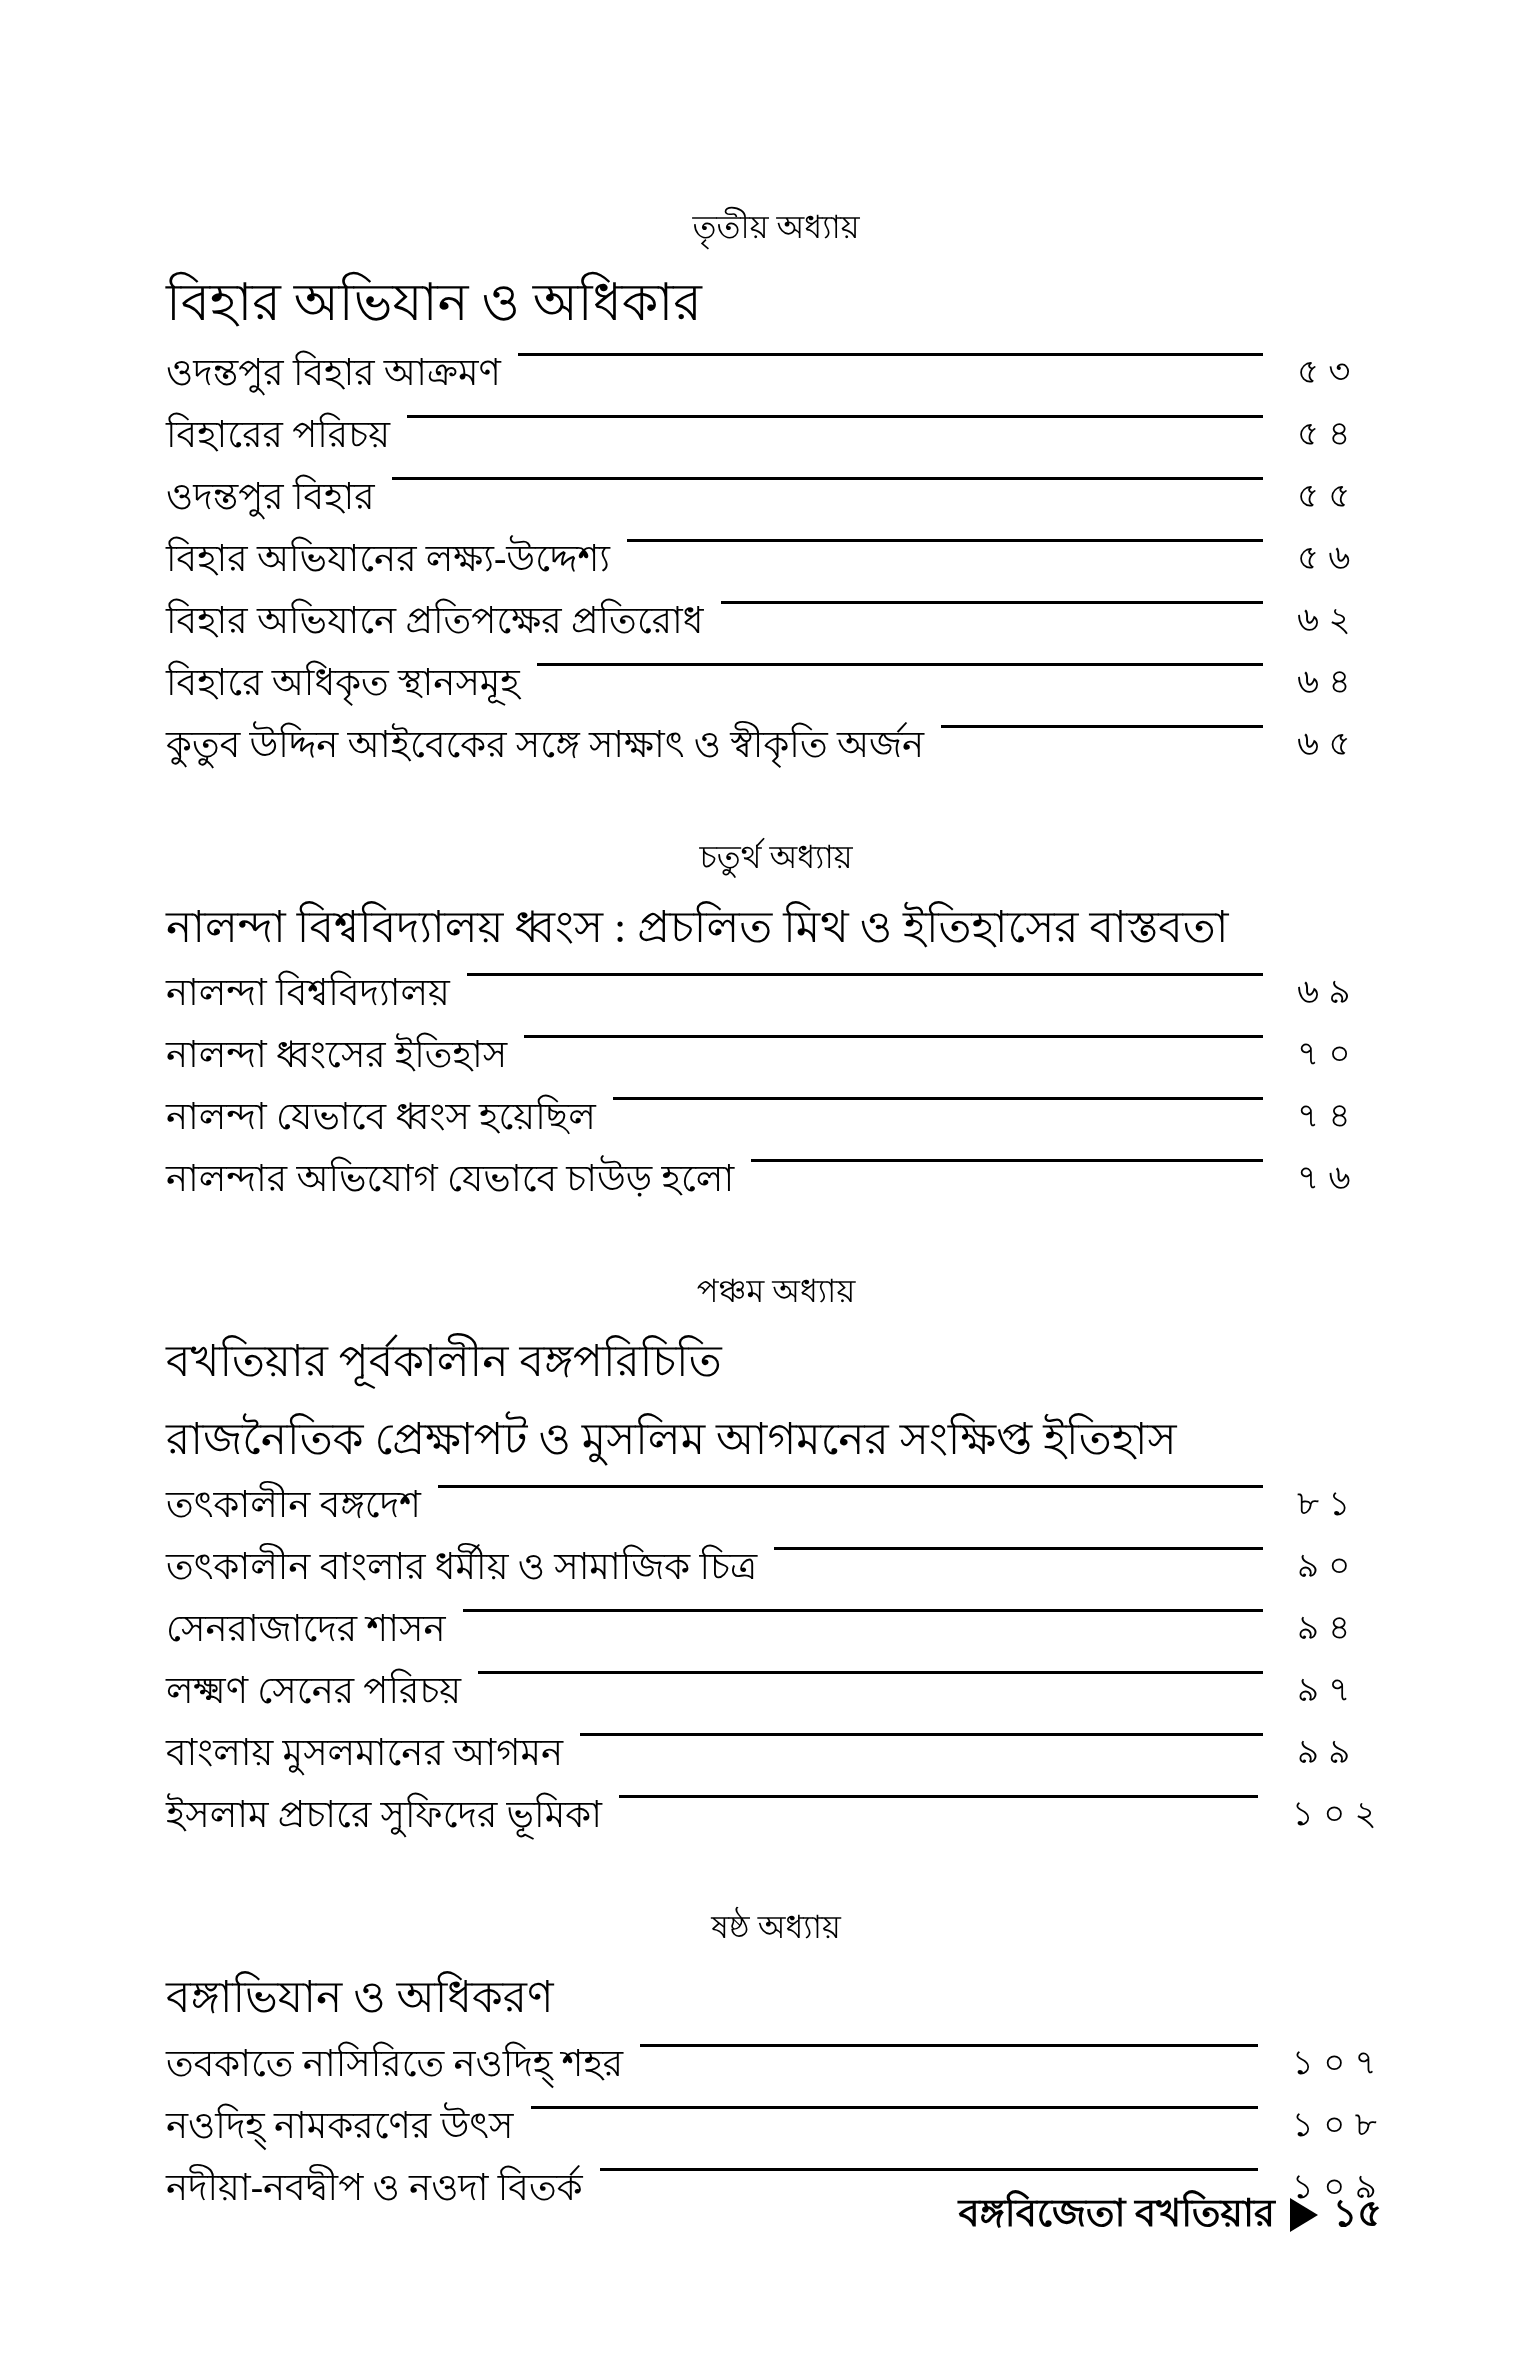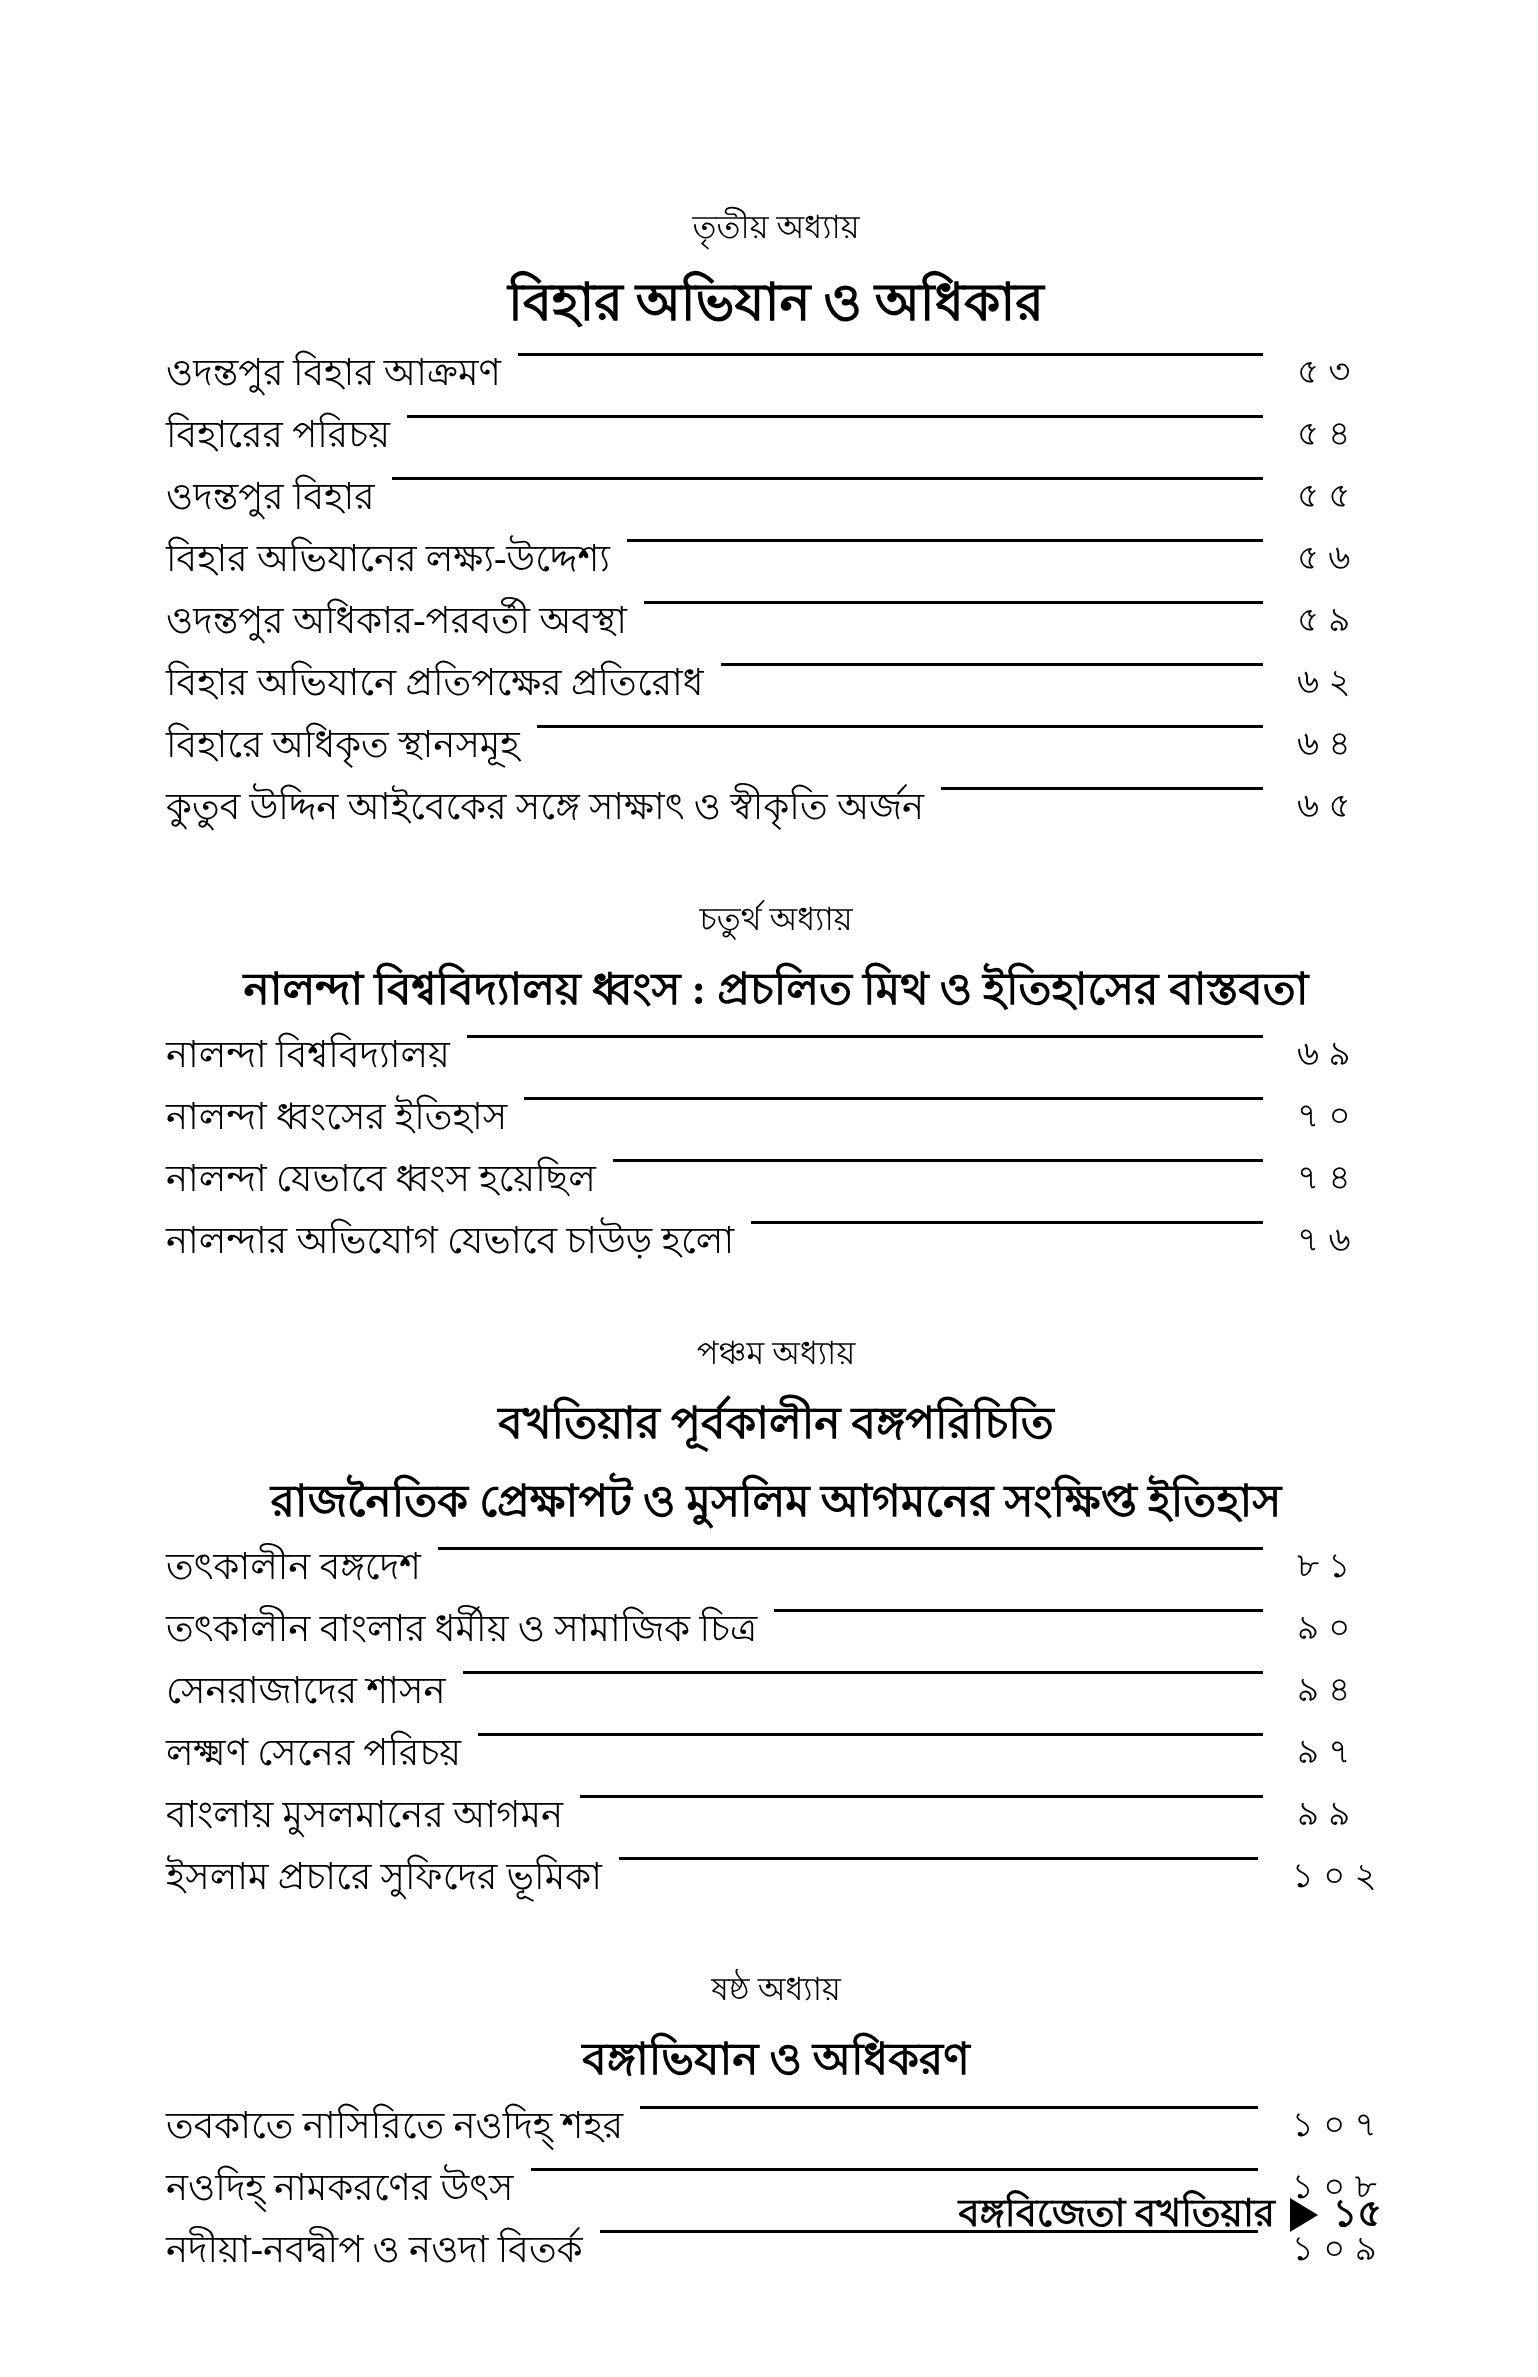--- a/index.html
+++ b/index.html
@@ -27,22 +27,21 @@
   .section { margin-top: 0; }
   .section + .section { margin-top: 50px; }
   .chapter-label {
     text-align: center;
     font-size: 32px;
     line-height: 1.25;
     font-weight: 400;
     margin-bottom: 11.2px;
   }
   .title-line {
-    text-align: center;
-    font-weight: 700;
+    font-weight: 400;
     font-size: 44px;
     line-height: 1.22;
     margin-top: 24px;
   }
   .section-0 .title-line { font-size: 52px; }
   .entries { margin-top: 18.6px; }
   .entry-row {
     display: flex;
     align-items: flex-start;
     height: 62px;
@@ -117,25 +116,20 @@
     <span class="leader"></span>
     <span class="entry-page">৫৫</span>
   </div>
 
   <div class="entry-row">
     <span class="entry-title">বিহার অভিযানের লক্ষ্য-উদ্দেশ্য</span>
     <span class="leader"></span>
     <span class="entry-page">৫৬</span>
   </div>
 
-  <div class="entry-row">
-    <span class="entry-title">ওদন্তপুর অধিকার-পরবর্তী অবস্থা</span>
-    <span class="leader"></span>
-    <span class="entry-page">৫৯</span>
-  </div>
 
   <div class="entry-row">
     <span class="entry-title">বিহার অভিযানে প্রতিপক্ষের প্রতিরোধ</span>
     <span class="leader"></span>
     <span class="entry-page">৬২</span>
   </div>
 
   <div class="entry-row">
     <span class="entry-title">বিহারে অধিকৃত স্থানসমূহ</span>
     <span class="leader"></span>

